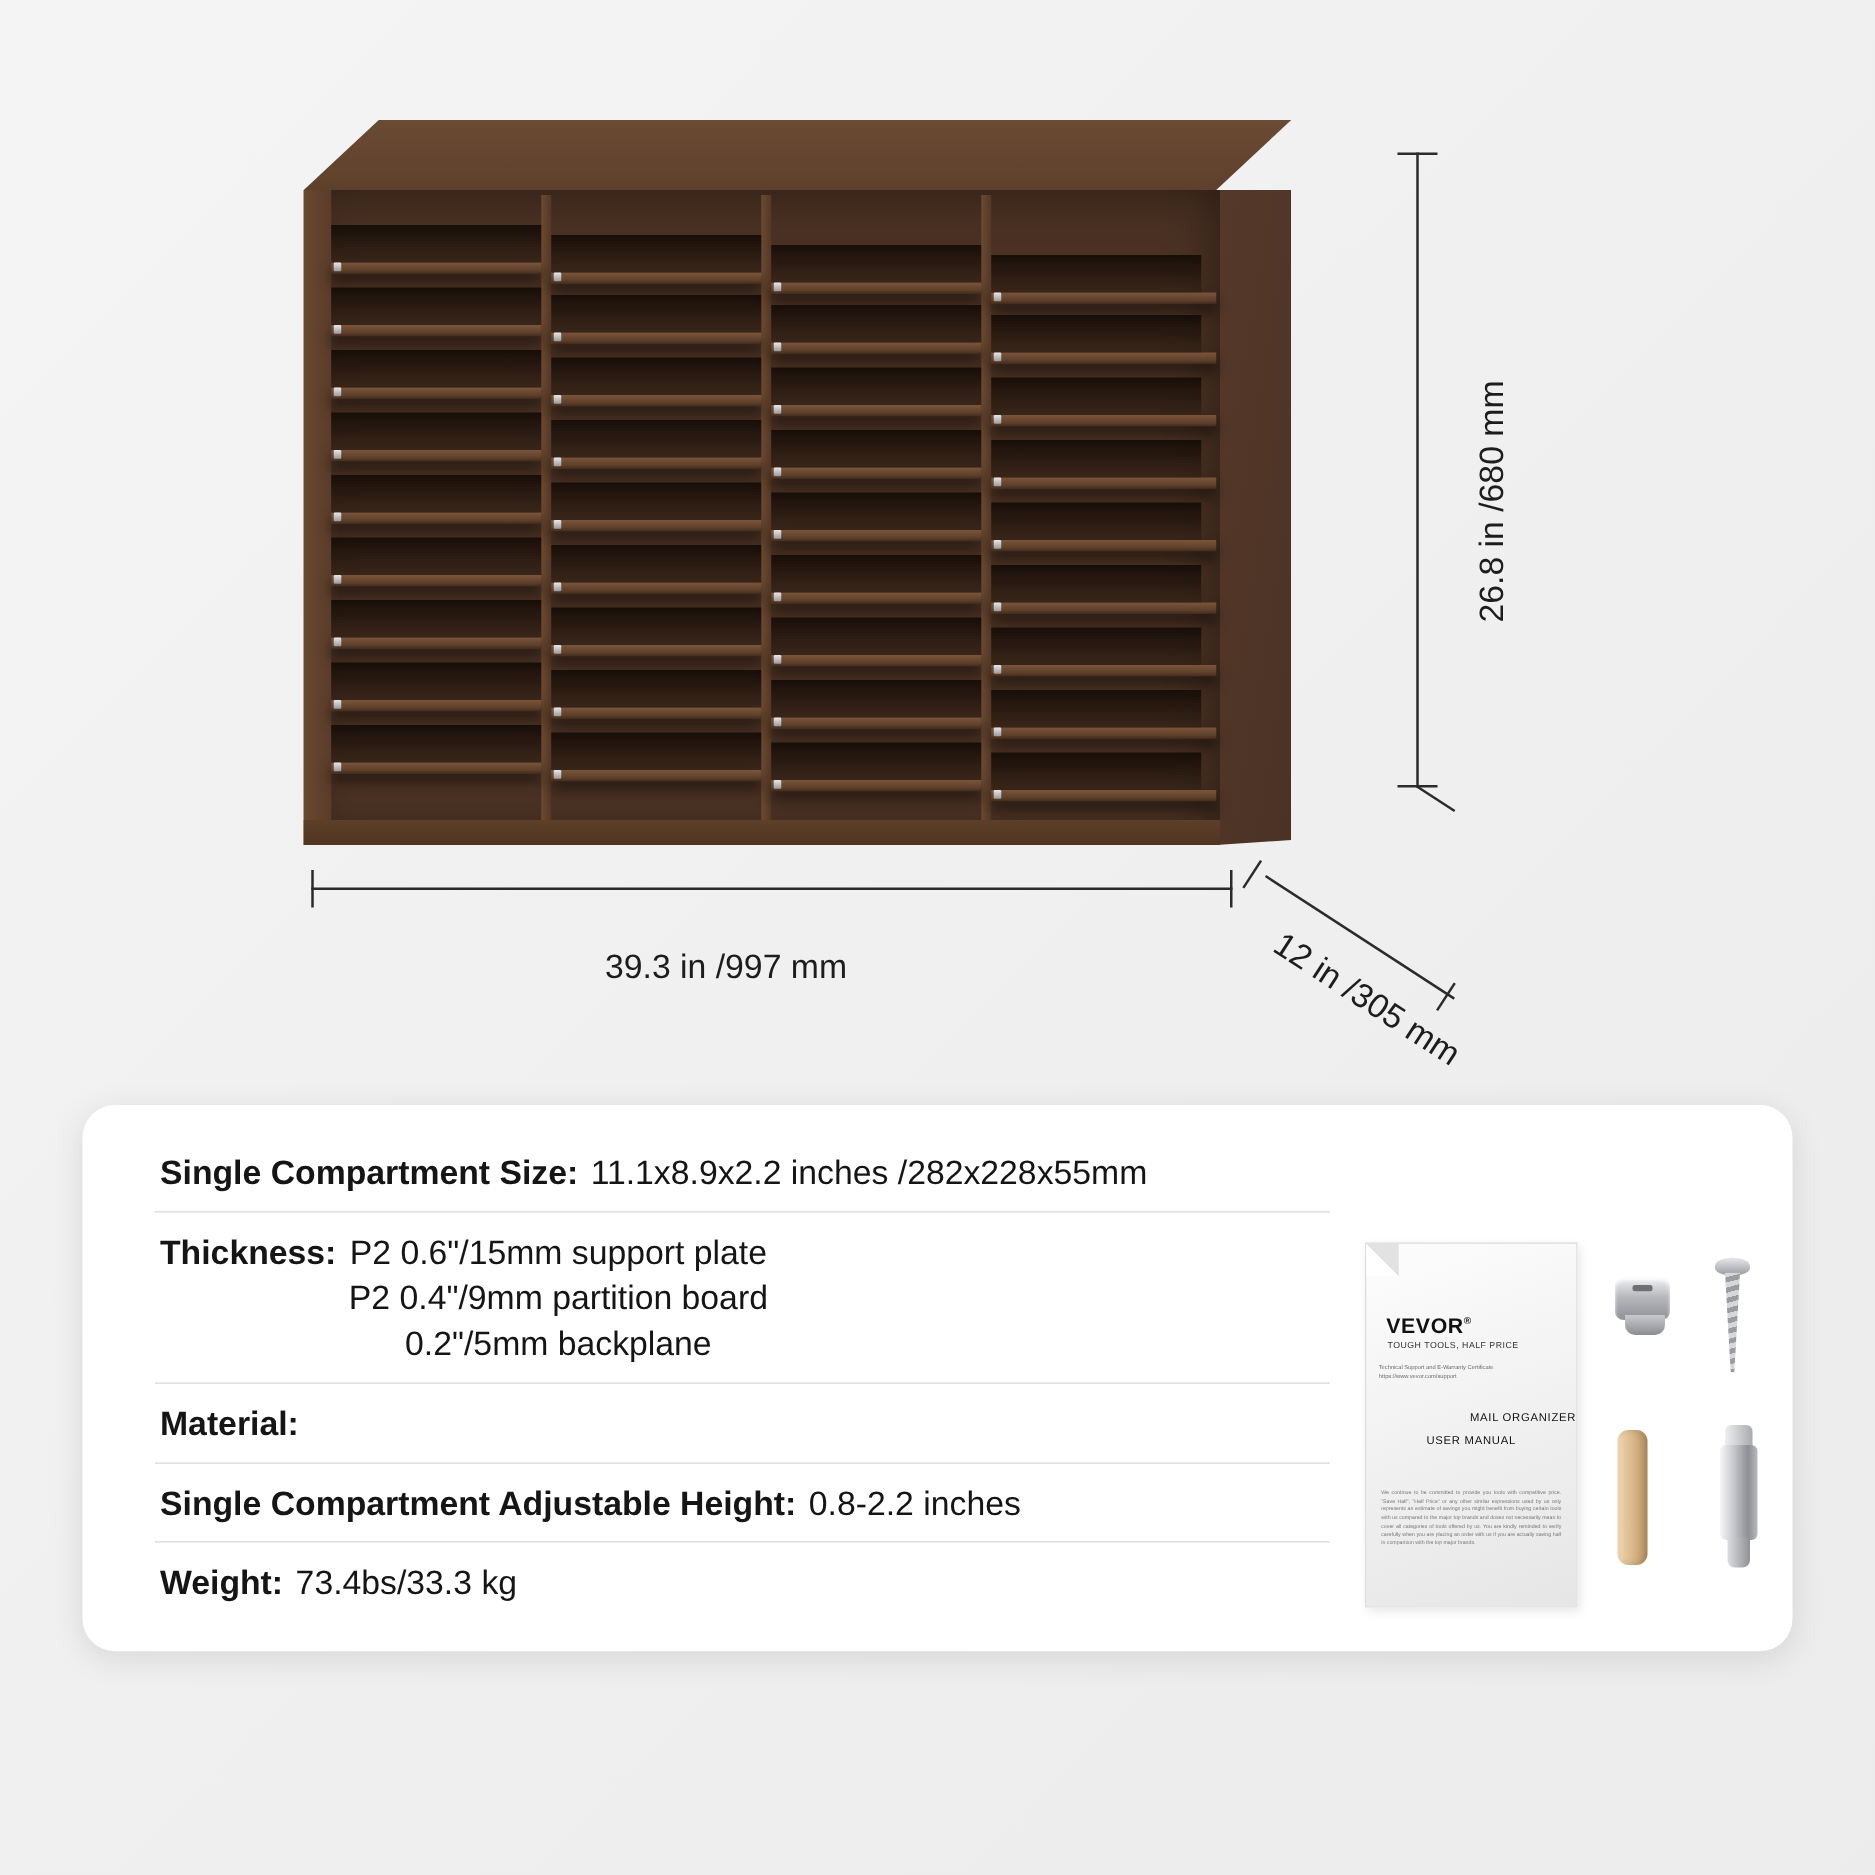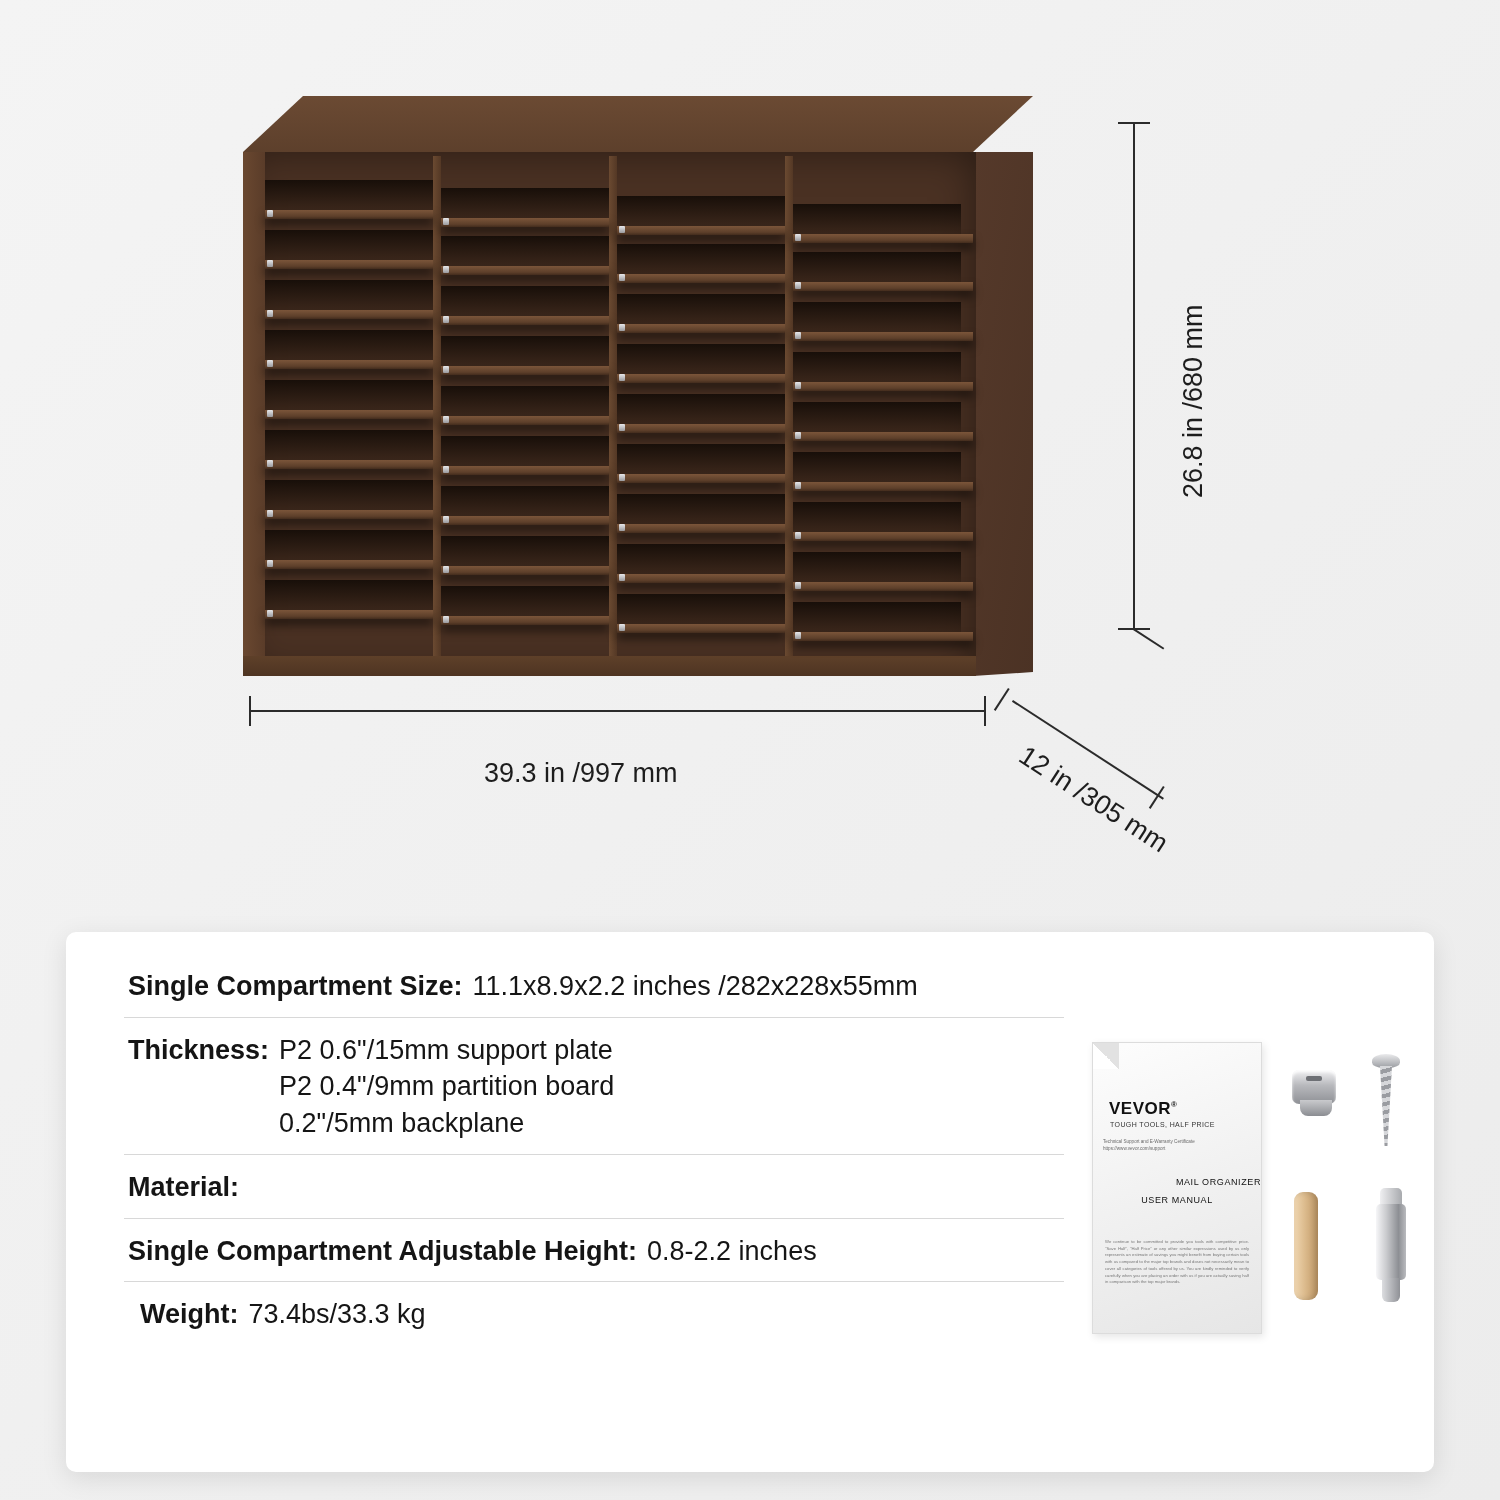--- a/index.html
+++ b/index.html
@@ -121,52 +121,53 @@
   }
   .dim-label.diag {
     transform: rotate(33deg);
     transform-origin: left top;
   }
 
   
   .spec-card {
     position: absolute;
     left: 66px;
-    top: 932px;
+    top: 884px;
     width: 1368px;
-    height: 540px;
+    height: 437px;
     background: #ffffff;
-    border-radius: 10px;
+    border-radius: 26px;
     box-shadow: 0 6px 26px rgba(0,0,0,.10);
   }
   .spec-list {
     position: absolute;
     left: 58px;
     top: 22px;
     width: 940px;
   }
   .spec-row {
     border-bottom: 1px solid #d8d8d8;
     padding: 14px 4px 12px 4px;
     display: flex;
     align-items: flex-start;
     gap: 10px;
   }
-  .spec-row:last-child { border-bottom: none; margin-left: 12px; }
+  .spec-row:last-child { border-bottom: none; }
   .spec-key {
     font-size: 27px;
     font-weight: bold;
     color: #151515;
     white-space: nowrap;
     line-height: 1.36;
   }
   .spec-val {
     font-size: 27px;
     color: #151515;
     line-height: 1.36;
+    text-align: center;
   }
   .spec-val .vline { display: block; }
 
   
   .accessories {
     position: absolute;
     left: 1020px;
     top: 110px;
     width: 330px;
     height: 320px;

